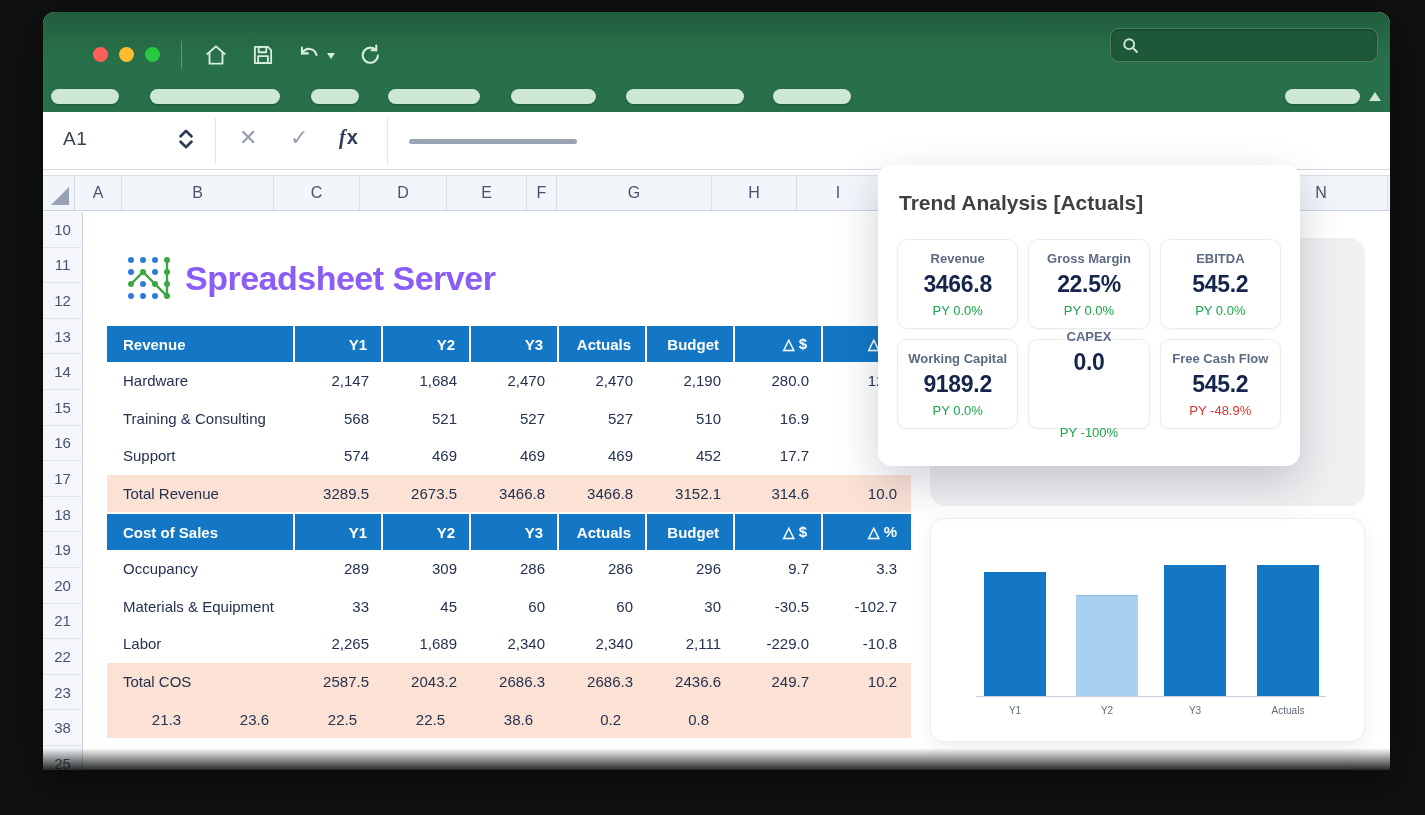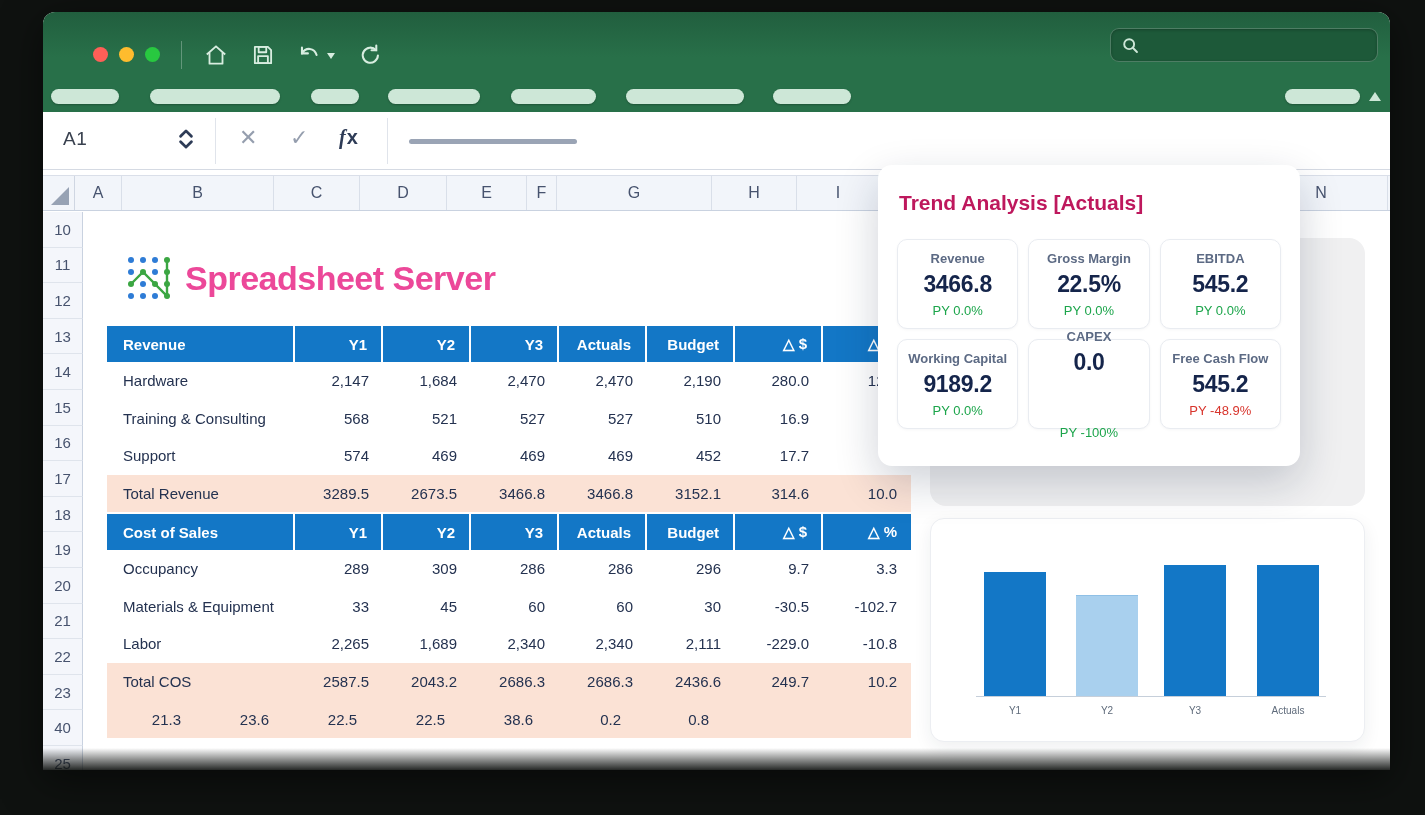--- a/index.html
+++ b/index.html
@@ -44,21 +44,21 @@
               border-left:18px solid transparent;border-bottom:18px solid #97a2b4;}
   .col-cell{height:100%;display:flex;align-items:center;justify-content:center;
             font-size:16px;color:#47536e;border-right:1px solid #d9dfe9;cursor:pointer;flex:0 0 auto;}
   .row-headers{position:absolute;left:0;top:200px;width:40px;}
   .row-cell{width:100%;height:35.6px;display:flex;align-items:center;justify-content:center;
             font-size:15px;color:#47536e;background:#f4f6fb;border-bottom:1px solid #dfe4ec;
             border-right:1px solid #c9d2e0;cursor:pointer;}
 
   
   .logo{position:absolute;left:84px;top:244px;display:flex;align-items:center;gap:14px;}
-  .logo-text{font-size:34px;font-weight:bold;color:#ec4899;letter-spacing:-.5px;}
+  .logo-text{font-size:34px;font-weight:bold;color:#8b5cf6;letter-spacing:-.5px;}
 
   
   .fin-table{position:absolute;left:64px;width:804px;}
   .ft-head{display:flex;height:36px;}
   .ft-head .hc{background:#1377c6;color:#fff;font-size:15px;font-weight:bold;display:flex;align-items:center;
                border-right:2px solid #fff;cursor:pointer;}
   .ft-head .hc:last-child{border-right:none;}
   .ft-row{display:flex;height:37.6px;}
   .ft-row .dc{font-size:15px;color:#243250;display:flex;align-items:center;cursor:pointer;}
   .ft-row.total{background:#fbe2d5;}
@@ -69,21 +69,21 @@
   .gray-card{position:absolute;left:887px;top:226px;width:435px;height:268px;background:#f0f0f1;border-radius:16px;}
   .chart-card{position:absolute;left:887px;top:506px;width:435px;height:224px;background:#fff;border-radius:14px;
               border:1px solid #eceef2;box-shadow:0 6px 18px rgba(30,40,60,.07);}
   .chart-area{position:absolute;left:45px;top:0;width:350px;height:178px;border-bottom:1.5px solid #c6cfda;}
   .bar{position:absolute;bottom:0;width:62px;}
   .bar-label{position:absolute;top:186px;font-size:10px;color:#5f6b7b;width:62px;text-align:center;}
 
   
   .popup{position:absolute;left:835px;top:153px;width:422px;height:301px;background:#fff;border-radius:14px;
          box-shadow:0 16px 44px rgba(15,30,60,.20);z-index:40;padding:20px 19px;}
-  .popup-title{font-size:21px;font-weight:bold;color:#be185d;margin:6px 0 24px 2px;}
+  .popup-title{font-size:21px;font-weight:bold;color:#404040;margin:6px 0 24px 2px;}
   .tile-grid{display:grid;grid-template-columns:repeat(3,1fr);gap:10px;}
   .tile{height:90px;border:1px solid #e9ecf1;border-radius:10px;background:#fff;
         display:flex;flex-direction:column;align-items:center;justify-content:center;gap:5px;
         box-shadow:0 1px 3px rgba(20,30,60,.04);}
   .tile .tl{font-size:13px;font-weight:bold;color:#5c6a84;}
   .tile .tv{font-size:23px;font-weight:bold;color:#15254b;letter-spacing:-.3px;}
   .tile .tp{font-size:13px;font-weight:normal;}
 
   .bottom-fade{position:absolute;left:0;bottom:0;width:100%;height:22px;z-index:60;
                background:linear-gradient(180deg,rgba(15,18,16,0),rgba(15,18,16,.9));pointer-events:none;}
@@ -192,21 +192,21 @@
         <div class="row-cell">14</div>
         <div class="row-cell">15</div>
         <div class="row-cell">16</div>
         <div class="row-cell">17</div>
         <div class="row-cell">18</div>
         <div class="row-cell">19</div>
         <div class="row-cell">20</div>
         <div class="row-cell">21</div>
         <div class="row-cell">22</div>
         <div class="row-cell">23</div>
-        <div class="row-cell">40</div>
+        <div class="row-cell">38</div>
         <div class="row-cell">25</div>
       </div>
 
     <div class="logo">
       <svg width="44" height="44" viewBox="0 0 44 44">
         <polyline points="4,28 16,16 40,40 40,4" fill="none" stroke="#3ba642" stroke-width="2.4"></polyline>
         <g fill="#2e7cd6">
           <circle cx="4" cy="4" r="3"></circle>
             <circle cx="16" cy="4" r="3"></circle>
             <circle cx="28" cy="4" r="3"></circle>

